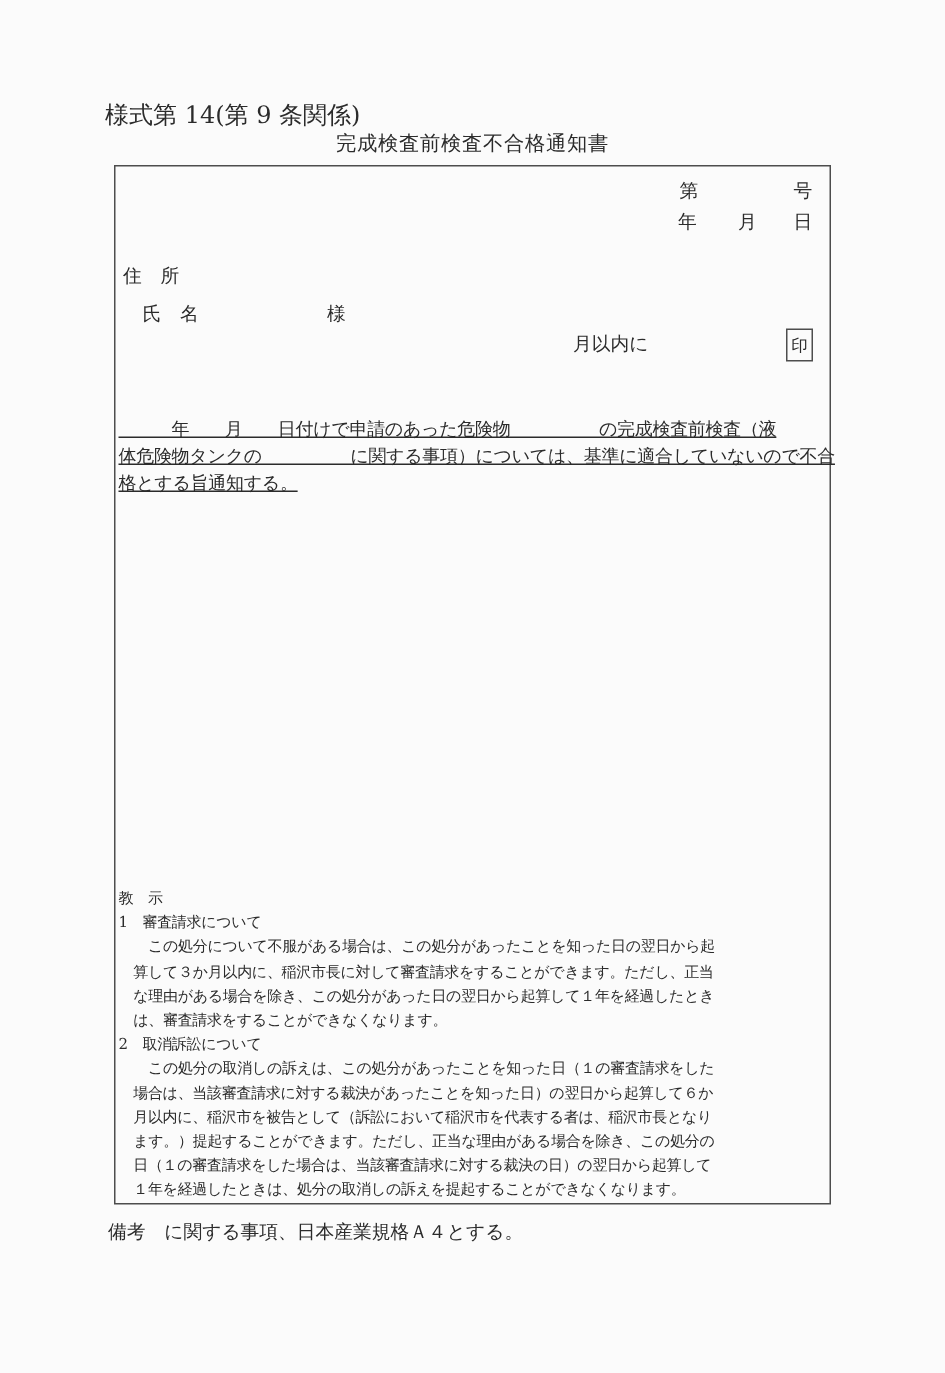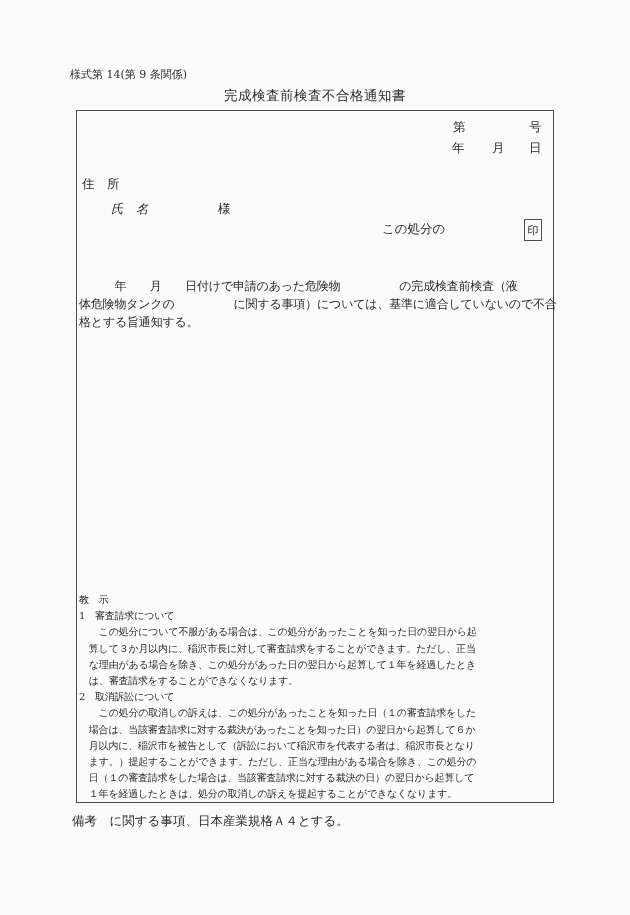--- a/index.html
+++ b/index.html
@@ -12,21 +12,21 @@
     position: relative;
     background: #fbfbfb;
     color: #2b2b2b;
     font-family: "DejaVu Serif", "Liberation Serif", serif;
     overflow: hidden;
   }
   .abs { position: absolute; }
 
   .form-label {
     left: 70px; top: 67px;
-    font-size: 11px;
+    font-size: 16px;
     white-space: pre;
   }
   .doc-title {
     left: 0; top: 87px;
     width: 630px;
     text-align: center;
     font-size: 13.5px;
     letter-spacing: 0.5px;
     white-space: pre;
   }
@@ -38,21 +38,21 @@
   }
   .notice-box .field { position: absolute; font-size: 12.5px; white-space: pre; }
 
   .doc-no-prefix { left: 376px; top: 8px; }
   .doc-no-suffix { left: 452px; top: 8px; }
   .date-year     { left: 375px; top: 29px; }
   .date-month    { left: 415px; top: 29px; }
   .date-day      { left: 452px; top: 29px; }
 
   .address-label { left: 5px; top: 65px; }
-  .name-label    { left: 34px; top: 90px; font-style: italic; }
+  .name-label    { left: 18px; top: 90px; }
   .honorific     { left: 141px; top: 90px; }
 
   .issuer        { left: 305px; top: 110px; font-size: 13.5px; }
 
   .seal-box {
     position: absolute;
     left: 447px; top: 108px;
     width: 16px; height: 20px;
     border: 1px solid #4d4d4d;
     display: flex;
@@ -62,20 +62,21 @@
   .seal-box span { font-size: 11px; }
 
   .body-text {
     position: absolute;
     left: 2px; top: 166px;
     width: 472px;
     font-size: 12px;
     line-height: 18px;
     letter-spacing: -0.2px;
     white-space: pre;
+    text-decoration: underline;
   }
   .instructions {
     position: absolute;
     left: 2px; top: 481px;
     width: 472px;
     font-size: 10px;
     line-height: 16.2px;
     letter-spacing: -0.2px;
     white-space: pre;
   }
@@ -101,21 +102,21 @@
 
     <span class="field date-year">年</span>
     <span class="field date-month">月</span>
     <span class="field date-day">日</span>
 
     <span class="field address-label">住　所</span>
 
     <span class="field name-label">氏　名</span>
     <span class="field honorific">様</span>
 
-    <span class="field issuer">この処分の</span>
+    <span class="field issuer">月以内に</span>
 
     <div class="seal-box">
       <span>印</span>
     </div>
 
     <div class="body-text">　　　年　　月　　日付けで申請のあった危険物　　　　　の完成検査前検査（液
 体危険物タンクの　　　　　に関する事項）については、基準に適合していないので不合
 格とする旨通知する。</div>
 
     <div class="instructions">教　示

